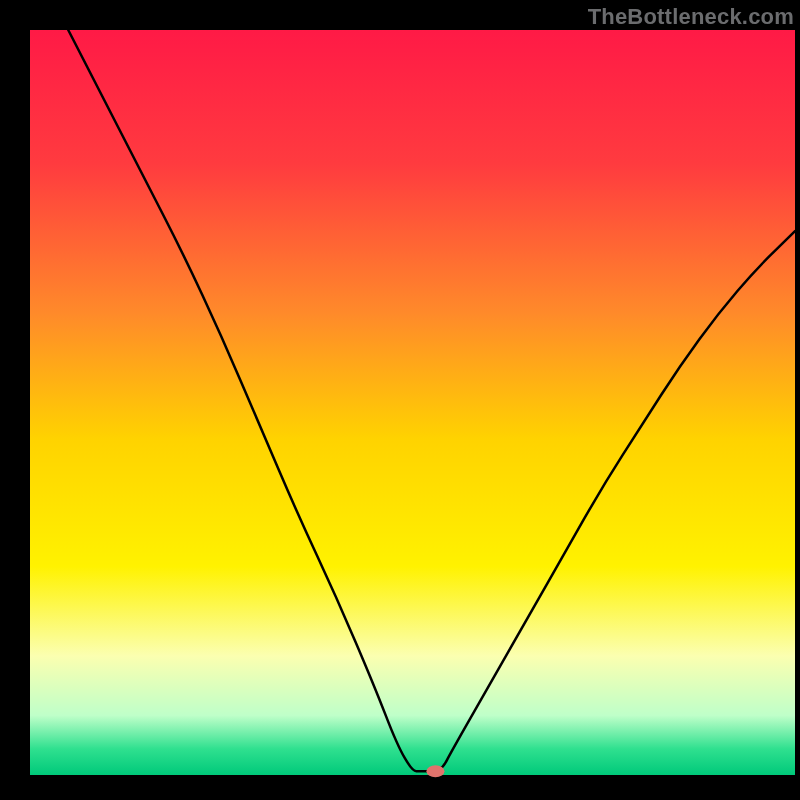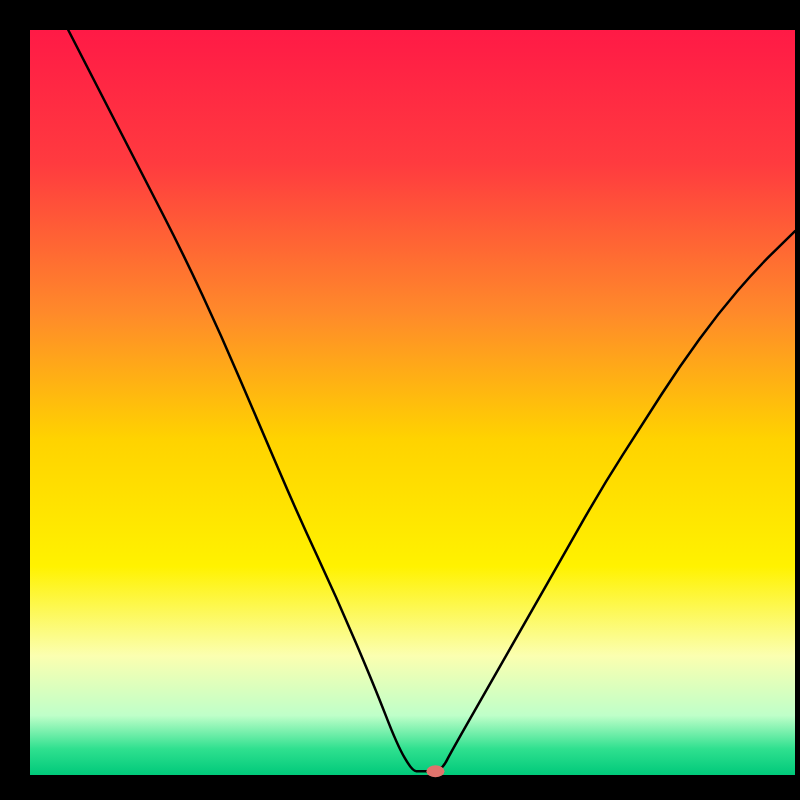--- a/index.html
+++ b/index.html
@@ -45,13 +45,14 @@
           <stop offset="92%" stop-color="#bfffc9"></stop>
           <stop offset="96.5%" stop-color="#2fe08f"></stop>
           <stop offset="100%" stop-color="#00c97a"></stop>
         </linearGradient>
     </defs>
 
     <rect id="plot-bg" fill="url(#bg-grad)" x="30" y="30" width="765" height="745"></rect>
     <path id="curve" fill="none" stroke="#000" stroke-width="2.5" stroke-linejoin="round" stroke-linecap="round" d="M 68.25 30 Q 68.25 30 87.375 67.25 Q 106.5 104.5 125.625 141.75 Q 144.75 179 163.875 216.25 Q 183 253.5 202.125 294.475 Q 221.25 335.45000000000005 240.375 380.15000000000003 Q 259.5 424.85 278.625 469.55 Q 297.75 514.25 316.875 555.225 Q 336 596.2 355.125 640.9000000000001 Q 374.25 685.6 385.725 715.4000000000001 Q 397.2 745.2 404.85 758.2375 Q 412.5 771.275 416.32500000000005 771.275 Q 420.15000000000003 771.275 423.975 771.275 Q 427.8 771.275 431.625 771.275 Q 435.45000000000005 771.275 439.27500000000003 769.4124999999999 Q 443.1 767.55 446.92500000000007 760.0999999999999 Q 450.75000000000006 752.65 469.875 719.125 Q 489 685.6 508.125 652.075 Q 527.25 618.55 546.375 585.025 Q 565.5 551.5 584.625 517.975 Q 603.75 484.45 622.875 454.65 Q 642 424.85 661.125 395.04999999999995 Q 680.25 365.24999999999994 699.375 339.17499999999995 Q 718.5 313.1 737.625 290.75 Q 756.75 268.4 775.875 249.77499999999998 T 795 231.14999999999998"></path>
     <ellipse id="marker" rx="9" ry="6" cx="435.45000000000005" cy="771.275" fill="#e0736c"></ellipse>
   </svg>
+  <div class="watermark">TheBottleneck.com</div>
 </div>
 
 </body></html>

